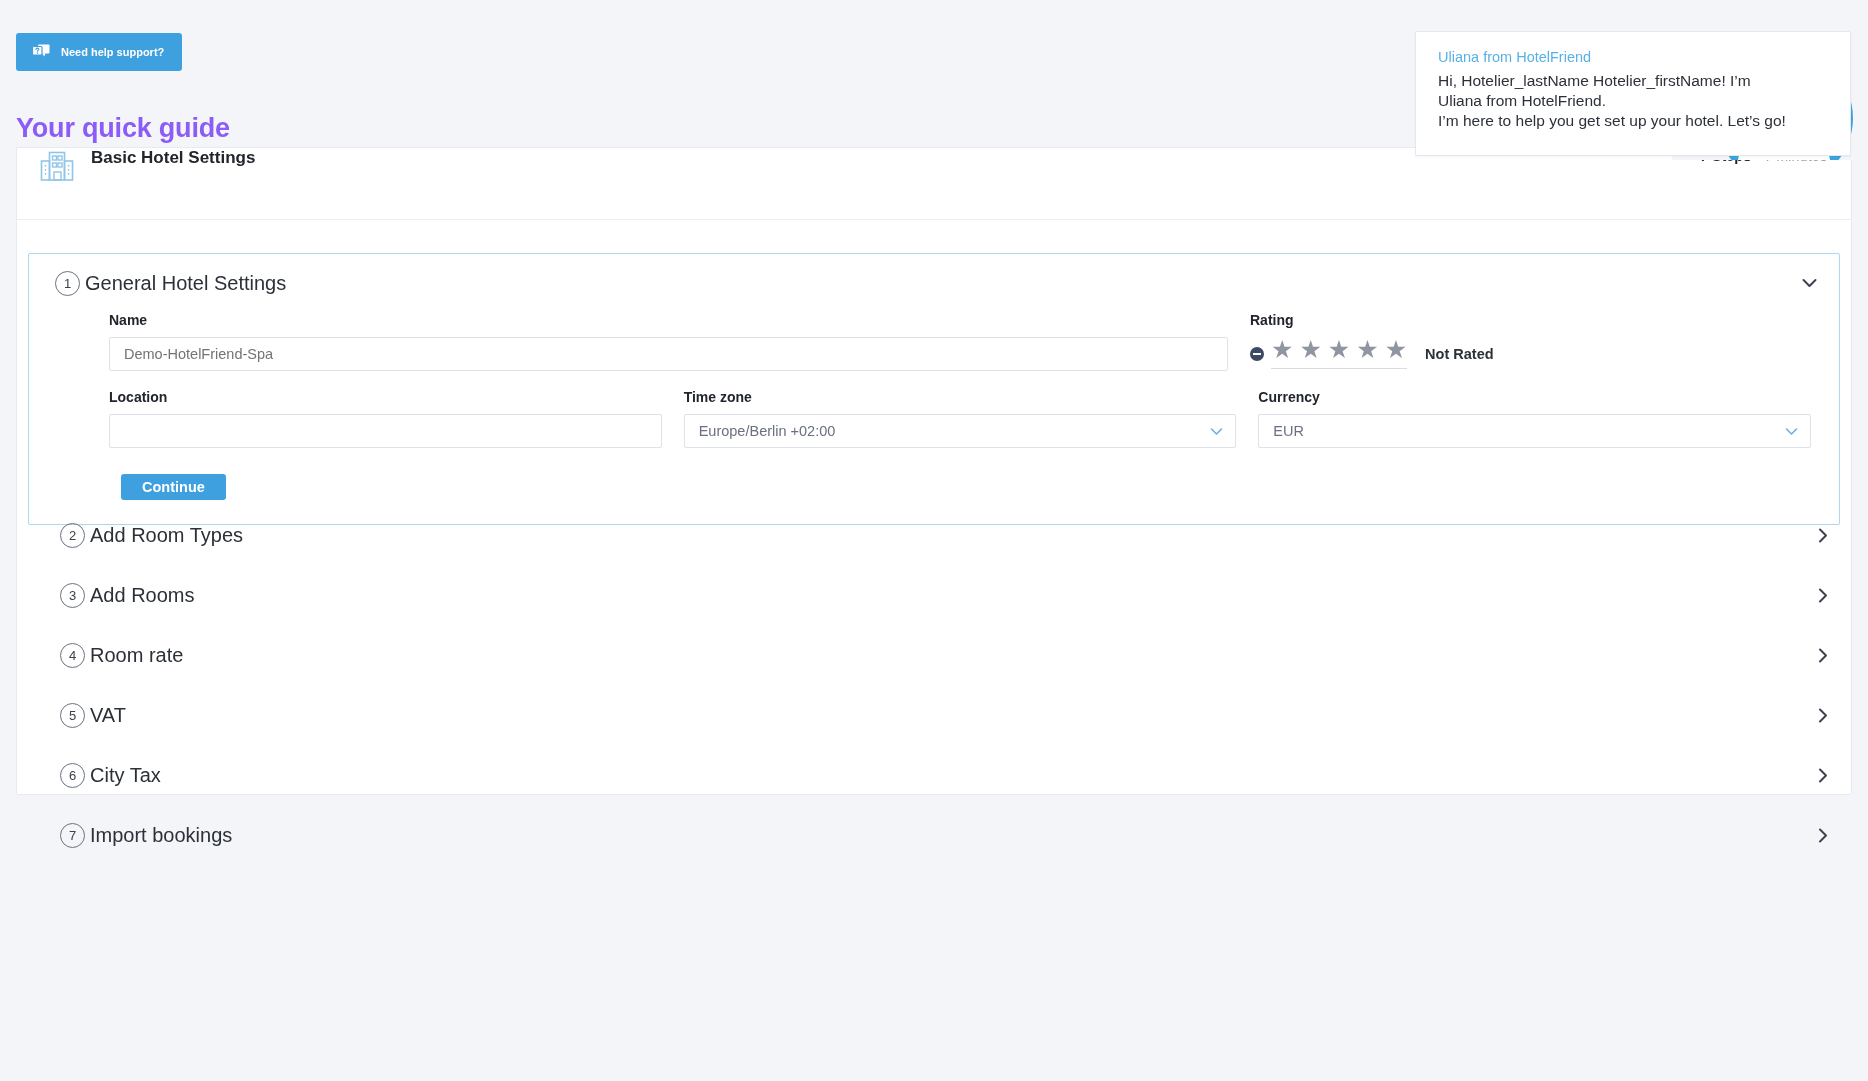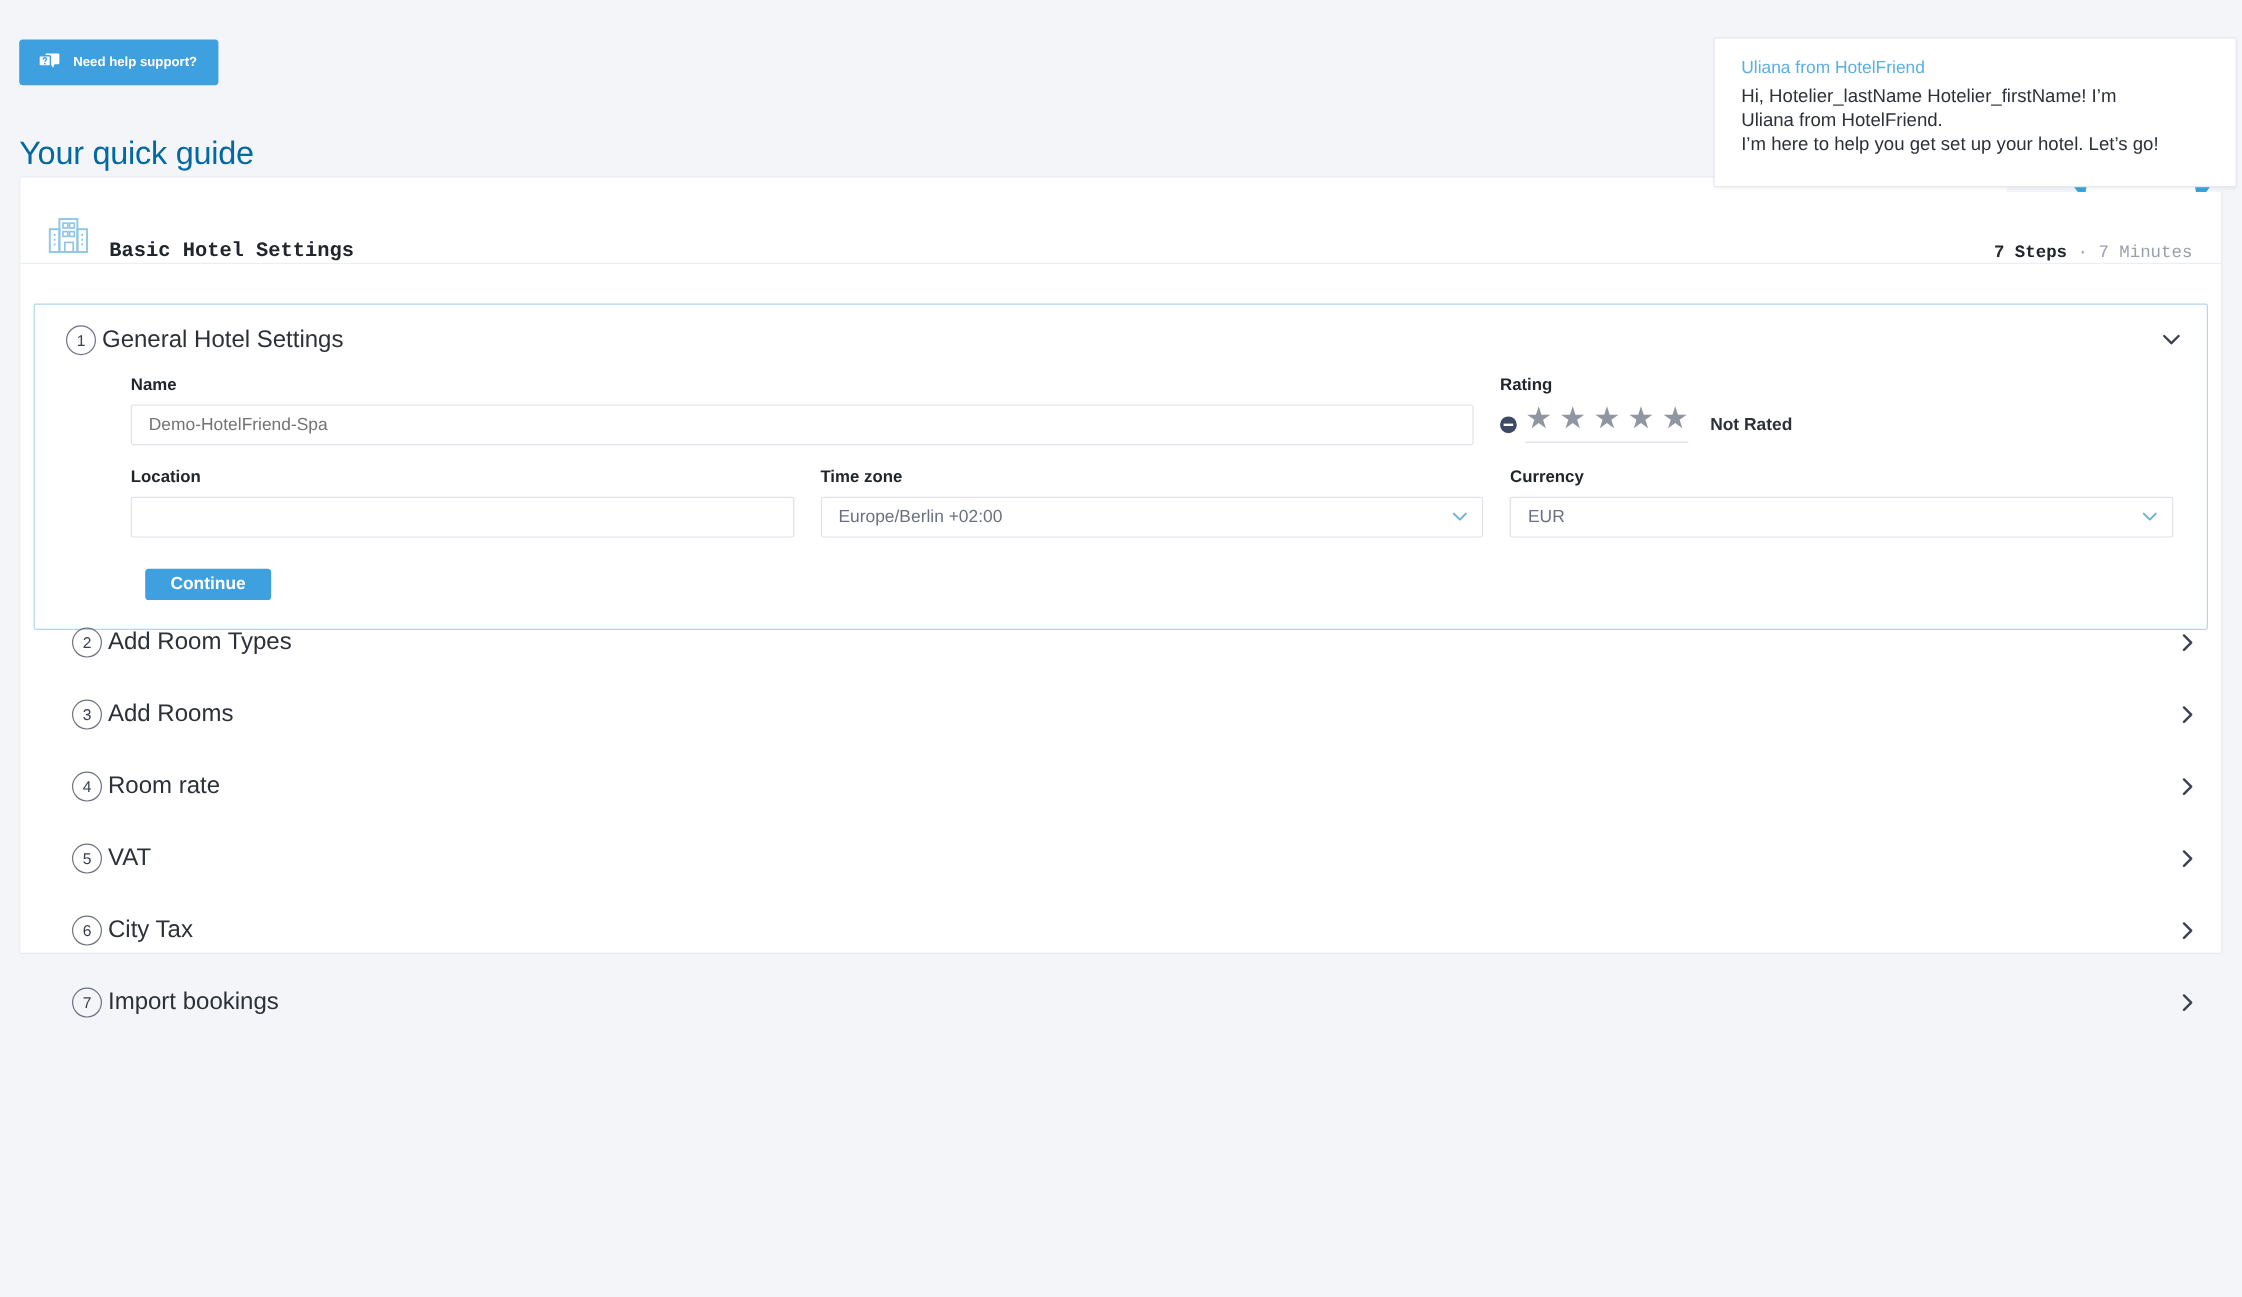--- a/index.html
+++ b/index.html
@@ -19,28 +19,28 @@
     background: #3fa0e0; color: #fff;
     border: none; border-radius: 3px;
     display: flex; align-items: center; gap: 11px;
     font-size: 11px; font-weight: bold;
     cursor: pointer;
   }
   .help-btn .ic { display: flex; align-items: center; }
 
   .page-title {
     position: absolute; left: 16px; top: 113px;
-    font-size: 27px; font-weight: normal; color: #0369a1;
+    font-size: 27px; font-weight: bold; color: #8b5cf6;
     letter-spacing: -0.2px;
   }
 
   
   .chat-wrap { position: absolute; right: 0; top: 0; width: 660px; height: 160px; }
   .chat-bubble {
-    position: absolute; left: 220px; top: 31px;
+    position: absolute; left: 207px; top: 31px;
     width: 436px; min-height: 125px;
     background: #fff;
     border: 1px solid #e6e8ee;
     border-radius: 2px;
     padding: 17px 22px 16px 22px;
     box-shadow: 0 1px 2px rgba(30,40,60,.05);
     z-index: 3;
   }
   .chat-name { color: #59b0e5; font-size: 14.5px; margin-bottom: 6px; }
   .chat-line { color: #2c3038; font-size: 15.5px; line-height: 20px; }
@@ -52,24 +52,23 @@
   }
 
   
   .card {
     position: absolute; left: 16px; width: 1836px;
     background: #fff;
     border: 1px solid #e8eaef;
     border-radius: 2px;
   }
   .card-head {
-    height: 72px; display: flex; align-items: flex-end;
+    height: 72px; display: flex; align-items: flex-start;
     padding: 0 24px 0 22px;
     border-bottom: 1px solid #eceef2;
-    font-family: Liberation Mono, monospace;
   }
   .card-head.noborder { border-bottom: none; }
   .card-head-title {
     font-size: 17px; font-weight: bold; color: #21252c; margin-left: 16px;
   }
   .card-meta { margin-left: auto; font-size: 14.5px; color: #9aa0ac; }
   .card-meta b { color: #21252c; font-weight: bold; }
 
   
   .step-active {

